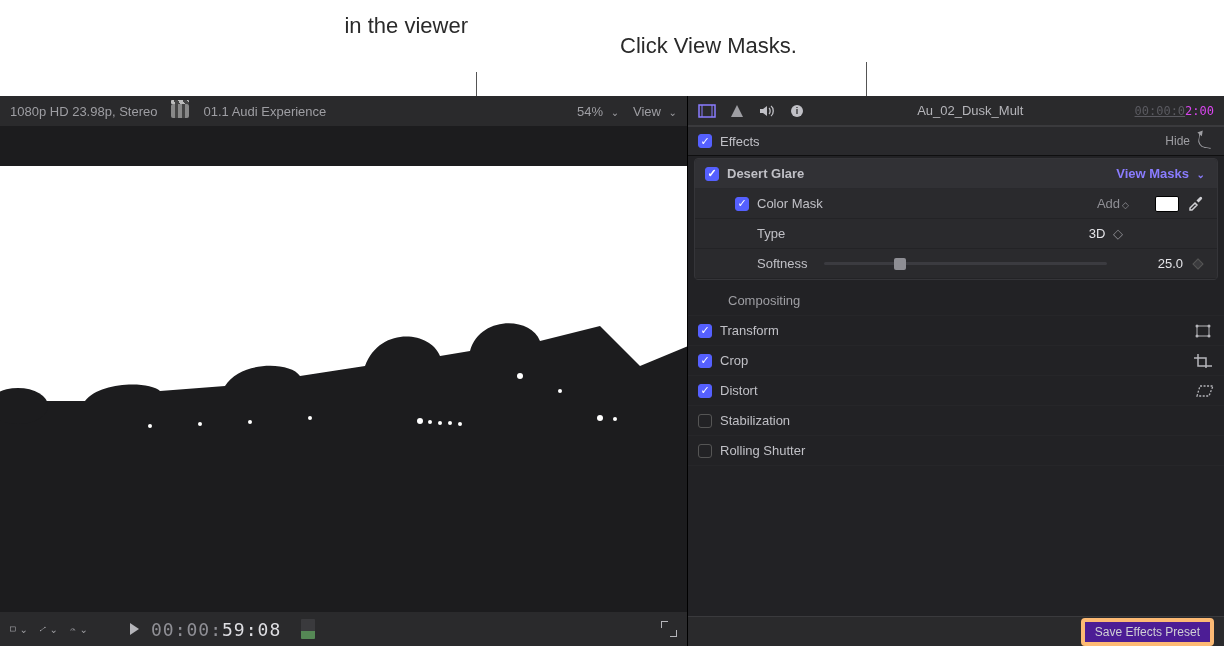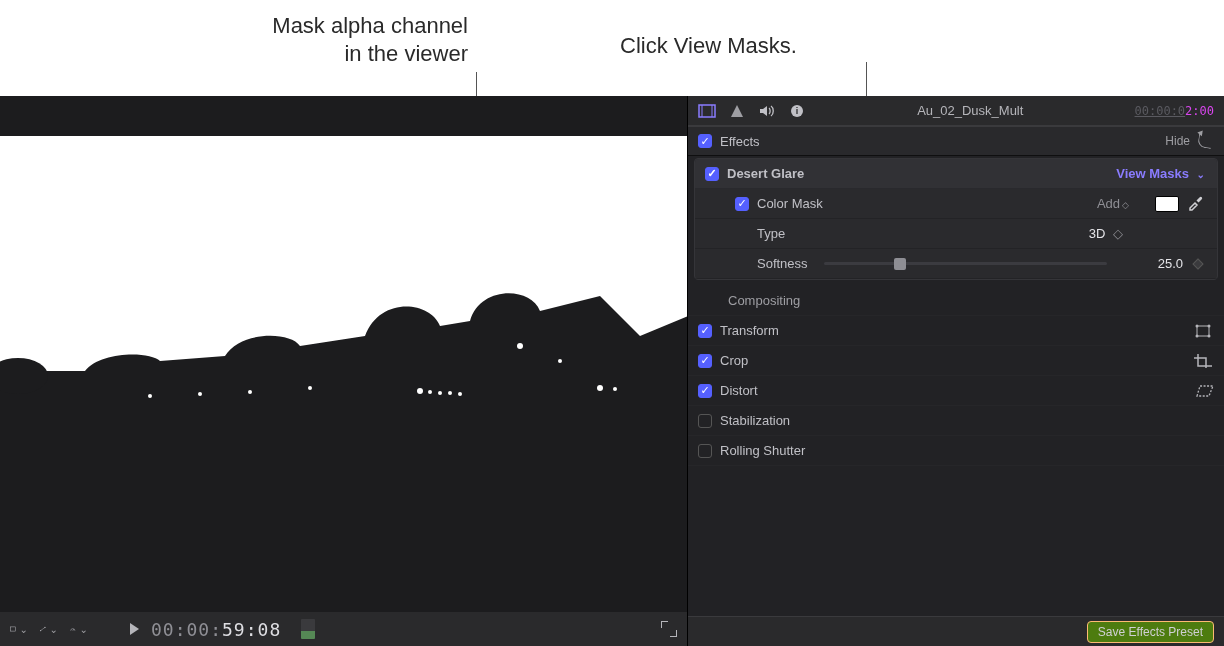--- a/index.html
+++ b/index.html
@@ -218,23 +218,23 @@
   .insp-foot {
     height: 30px;
     display:flex;
     align-items:center;
     justify-content:flex-end;
     padding: 0 10px;
     background:#2a2a2c;
     border-top:1px solid #3a3a3d;
   }
   .preset-btn {
-    background:#4d7c0f;
+    background:#4c1d95;
     color:#d0d0d4;
-    border:1px solid #fdba74;
+    border:4px solid #fdba74;
     border-radius:4px;
     padding: 3px 10px;
     font-size:12px;
     margin-left:20px;
   }
 
   
   .effect-block {
     background:#2a2a2d;
     border-radius:4px;
@@ -242,34 +242,47 @@
     border:1px solid #353539;
   }
   .effect-block .row { border-bottom: 1px solid rgba(0,0,0,0.15); }
   .effect-header { background:#313135; border-radius:4px 4px 0 0;font-weight:bold;}
 </style>
 </head>
 <body>
 
 <div class="callouts">
   <div class="callout" style="right:756px; top:12px;">
-    <div>Mask alpha channel</div>
     <div>in the viewer</div>
   </div>
   <div class="callout-line" style="left:476px; top:72px; height:136px;"></div>
 
   <div class="callout" style="left:620px; top:32px; text-align:left;">
     <div>Click View Masks.</div>
   </div>
   <div class="callout-line" style="left:866px; top:62px; height:130px;"></div>
 </div>
 
 <div class="app">
 
   <div class="viewer-pane">
+    <div class="viewer-top">
+      <span>1080p HD 23.98p, Stereo</span>
+      <span class="clapper"></span>
+      <span>01.1 Audi Experience</span>
+      <span class="spacer"></span>
+      <span>
+        <span>54%</span>
+        <span class="dd-chev">⌄</span>
+      </span>
+      <span>
+        <span>View</span>
+        <span class="dd-chev">⌄</span>
+      </span>
+    </div>
 
     <div class="viewer-canvas">
 
       <svg viewBox="0 0 688 400">
         <rect x="0" y="0" width="688" height="400" fill="#1c1c1e"></rect>
         <path d="M0,0 H688 V180 L640,200 L600,160 L540,175
                  C530,150 480,150 470,185
                  L440,190 C430,165 380,160 365,200
                  L300,210 C290,195 240,195 225,220
                  L160,225 C150,215 100,215 85,235

